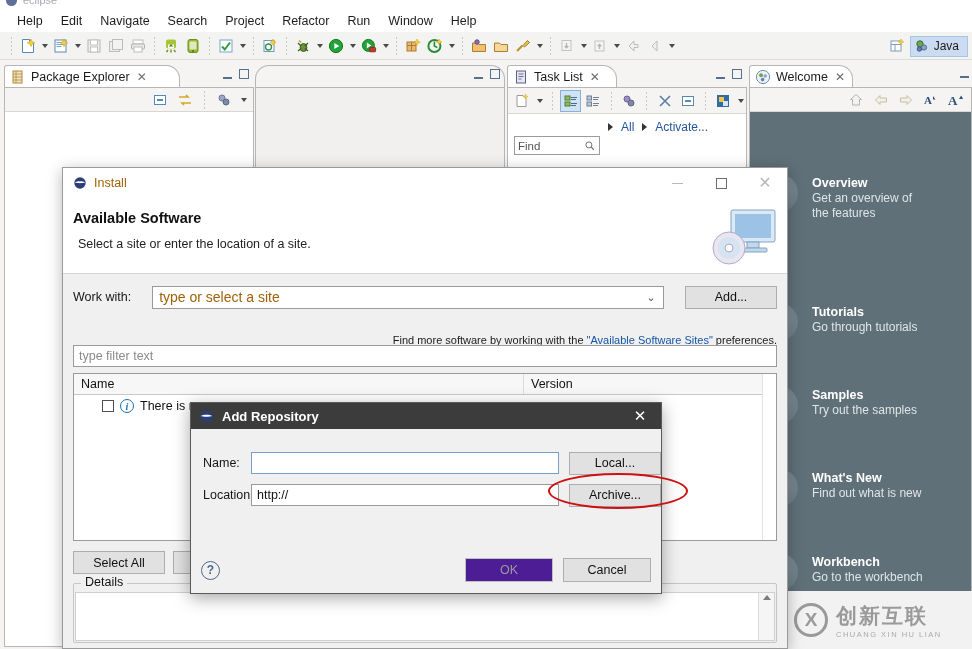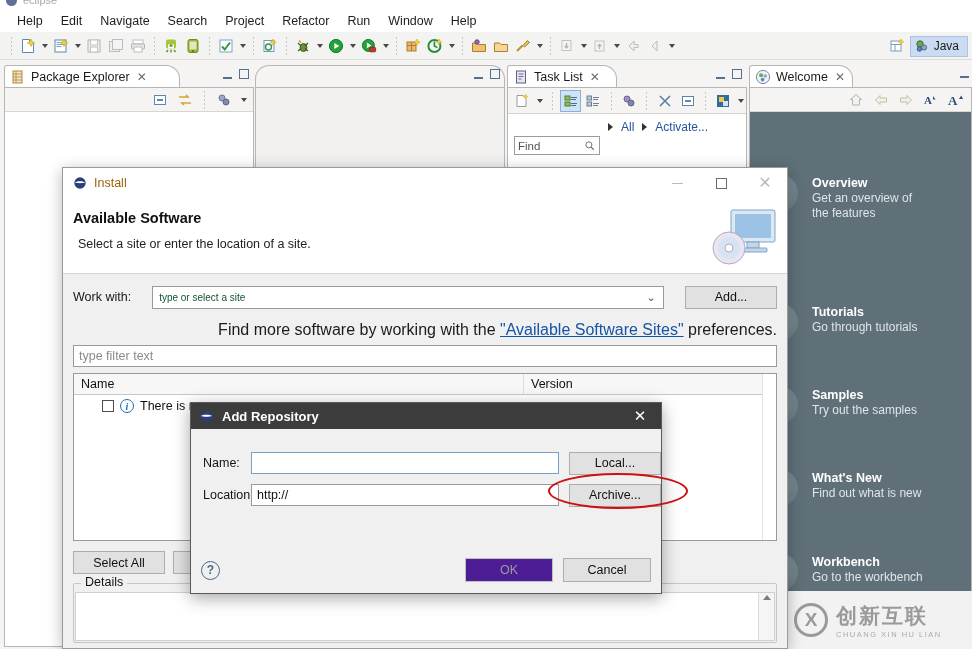--- a/index.html
+++ b/index.html
@@ -136,27 +136,27 @@
   .dlg-head p { margin: 0; position: absolute; left: 15px; top: 39px; font-size: 12.5px; color: #222; }
   .head-img { position: absolute; right: 8px; top: 8px; width: 72px; height: 62px; }
 
   .dlg-body { position: absolute; left: 0; right: 0; top: 107px; bottom: 0; background: #f0f0f0; }
 
   .row-workwith { position: absolute; left: 10px; right: 10px; top: 10px; height: 24px;
                   display: flex; align-items: center; gap: 21px; }
   .lbl { font-size: 12.5px; color: #151515; white-space: nowrap; }
   .combo { flex: 1; height: 23px; border: 1px solid #9a9a9a; background: #fff;
            display: flex; align-items: center; padding: 0 4px 0 6px; }
-  .combo .cval { flex: 1; font-size: 10px; color: #14532d; }
+  .combo .cval { flex: 1; font-size: 14px; color: #a16207; }
   .combo .cchev { width: 16px; text-align: center; color: #555; font-size: 11px; }
   .btn { border: 1px solid #adadad; background: #e1e1e1; font-size: 12.5px; color: #111;
          height: 23px; display: inline-flex; align-items: center; justify-content: center; cursor: default; }
   .btn[data-disabled="true"] { color: #9b9b9b; background: #4c1d95; border-color: #c0c0c0; }
 
-  .row-hint { position: absolute; right: 10px; top: 46px; font-size: 16px; color: #1b1b1b; }
+  .row-hint { position: absolute; right: 10px; top: 59px; font-size: 11px; color: #1b1b1b; }
   .row-hint a { color: #1455a6; text-decoration: underline; }
 
   .filterbox { position: absolute; left: 10px; right: 10px; top: 70px; height: 22px;
                border: 1px solid #9a9a9a; background: #fff; display: flex; align-items: center; padding-left: 5px; }
   .filterbox span { font-size: 12.5px; color: #8a8a8a; }
 
   .tablebox { position: absolute; left: 10px; right: 10px; top: 98px; height: 168px;
               border: 1px solid #9a9a9a; background: #fff; }
   .tbl-head { height: 21px; border-bottom: 1px solid #c8c8c8; display: flex; background: #f7f7f7; }
   .th { font-size: 12.5px; color: #111; display: flex; align-items: center; padding-left: 7px; }

